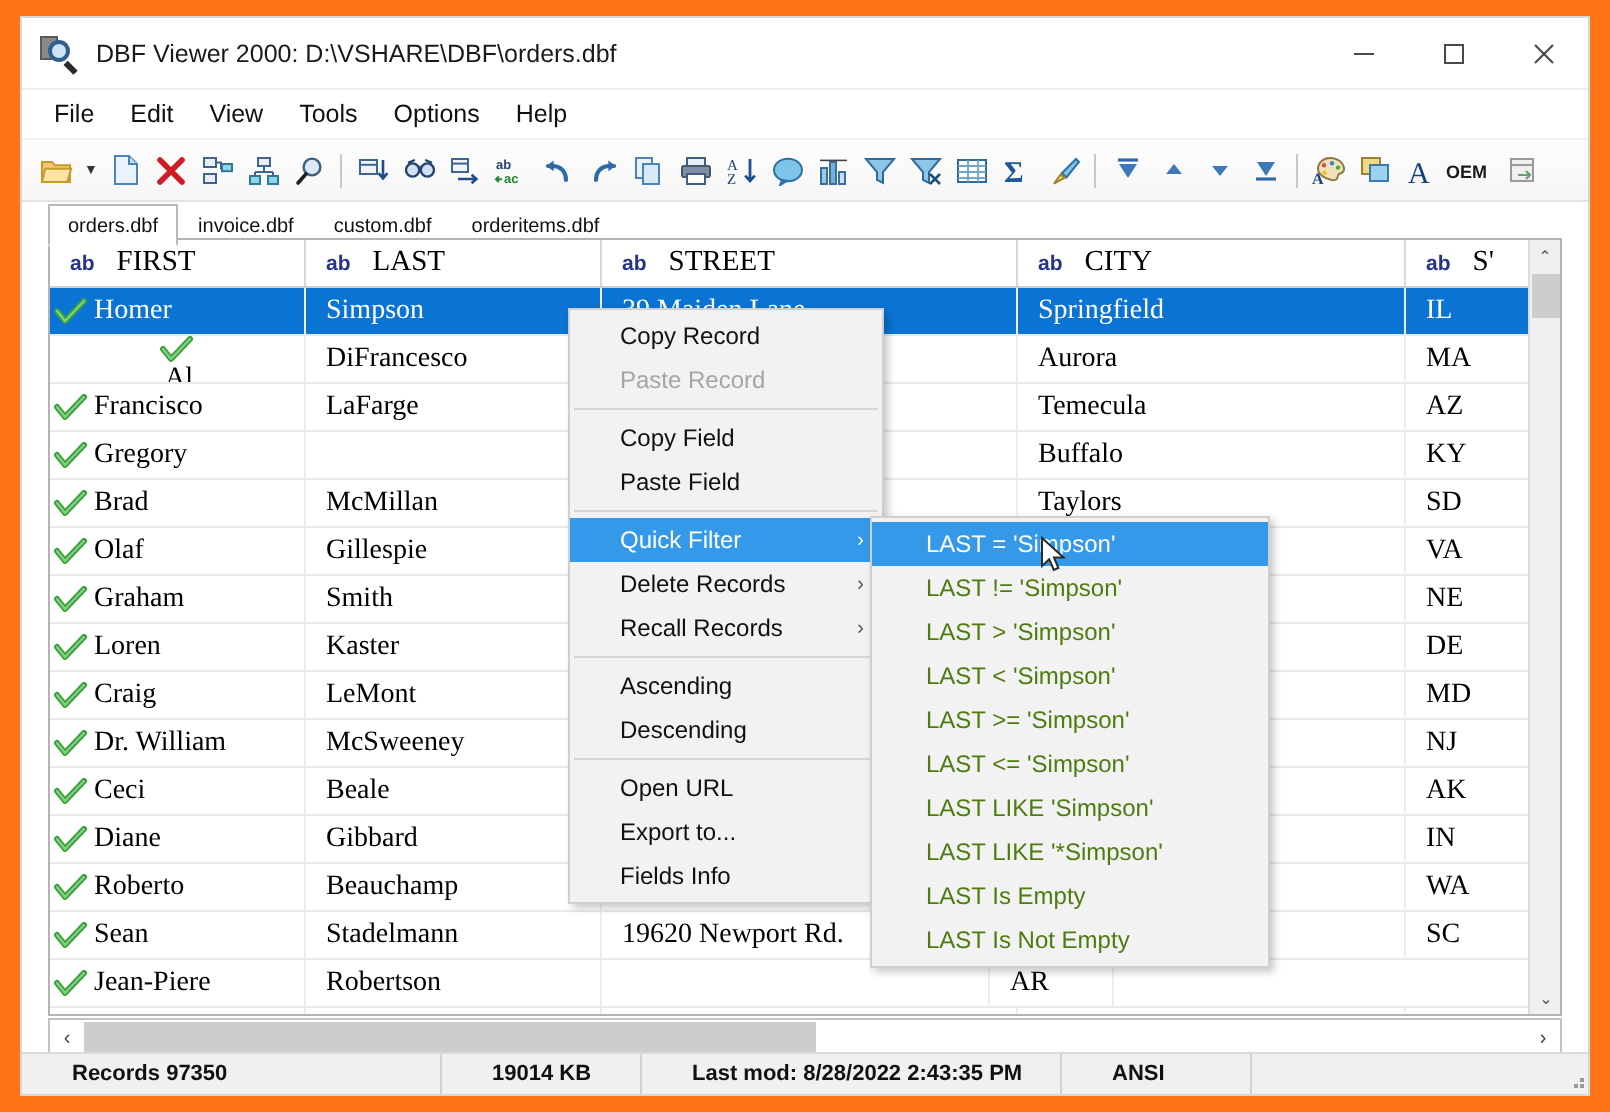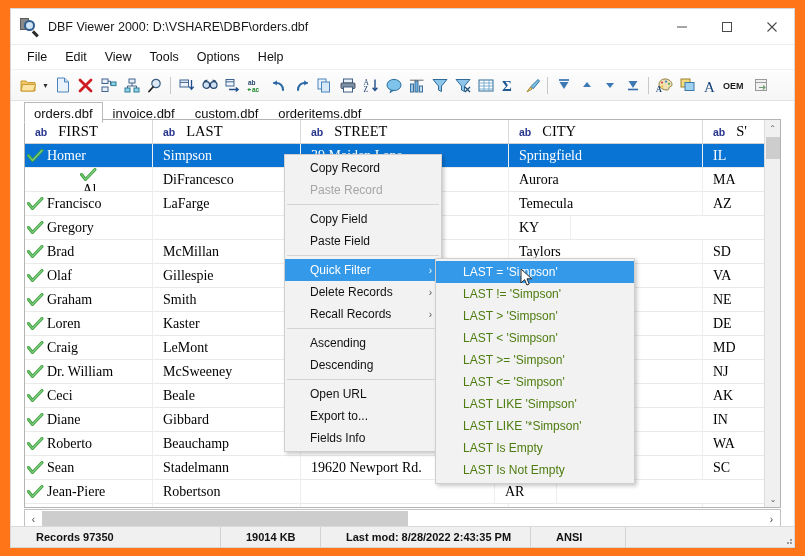--- a/index.html
+++ b/index.html
@@ -110,21 +110,21 @@
 
   
   .tabstrip {
     height: 22px;
     display: flex;
     align-items: flex-end;
     padding-left: 13px;
     background: #ffffff;
   }
   .tab {
-    font-size: 13px;
+    font-size: 10px;
     color: #111;
     padding: 3px 9px 3px 9px;
     height: 21px;
     line-height: 15px;
     border: 1px solid transparent;
     border-bottom: none;
     white-space: nowrap;
   }
   .tab.active {
     background: #ffffff;
@@ -676,20 +676,21 @@
             <span class="chk">
               <svg width="17" height="14" viewBox="0 0 17 14">
                 <path d="M1.5 6.5 L5.5 11.5 L15 1.5" fill="none" stroke="#3d9e3d" stroke-width="3" stroke-linecap="round" stroke-linejoin="round"></path>
                 <path d="M1.5 6.5 L5.5 11.5 L15 1.5" fill="none" stroke="#7fd07f" stroke-width="1.2" stroke-linecap="round" stroke-linejoin="round"></path>
               </svg>
             </span>
             <span>Gregory</span>
           </div>
           <div class="gcell" style="width: 148px; margin-top: 48px;">Esposito</div>
           <div class="gcell" style="width: 208px;">1714 Park Place</div>
+          <div class="gcell" style="width: 194px;">Buffalo</div>
           <div class="gcell" style="width: 62px;">KY</div>
         </div>
         <div class="grow">
           <div class="gcell first" style="width: 128px;">
             <span class="chk">
               <svg width="17" height="14" viewBox="0 0 17 14">
                 <path d="M1.5 6.5 L5.5 11.5 L15 1.5" fill="none" stroke="#3d9e3d" stroke-width="3" stroke-linecap="round" stroke-linejoin="round"></path>
                 <path d="M1.5 6.5 L5.5 11.5 L15 1.5" fill="none" stroke="#7fd07f" stroke-width="1.2" stroke-linecap="round" stroke-linejoin="round"></path>
               </svg>
             </span>

